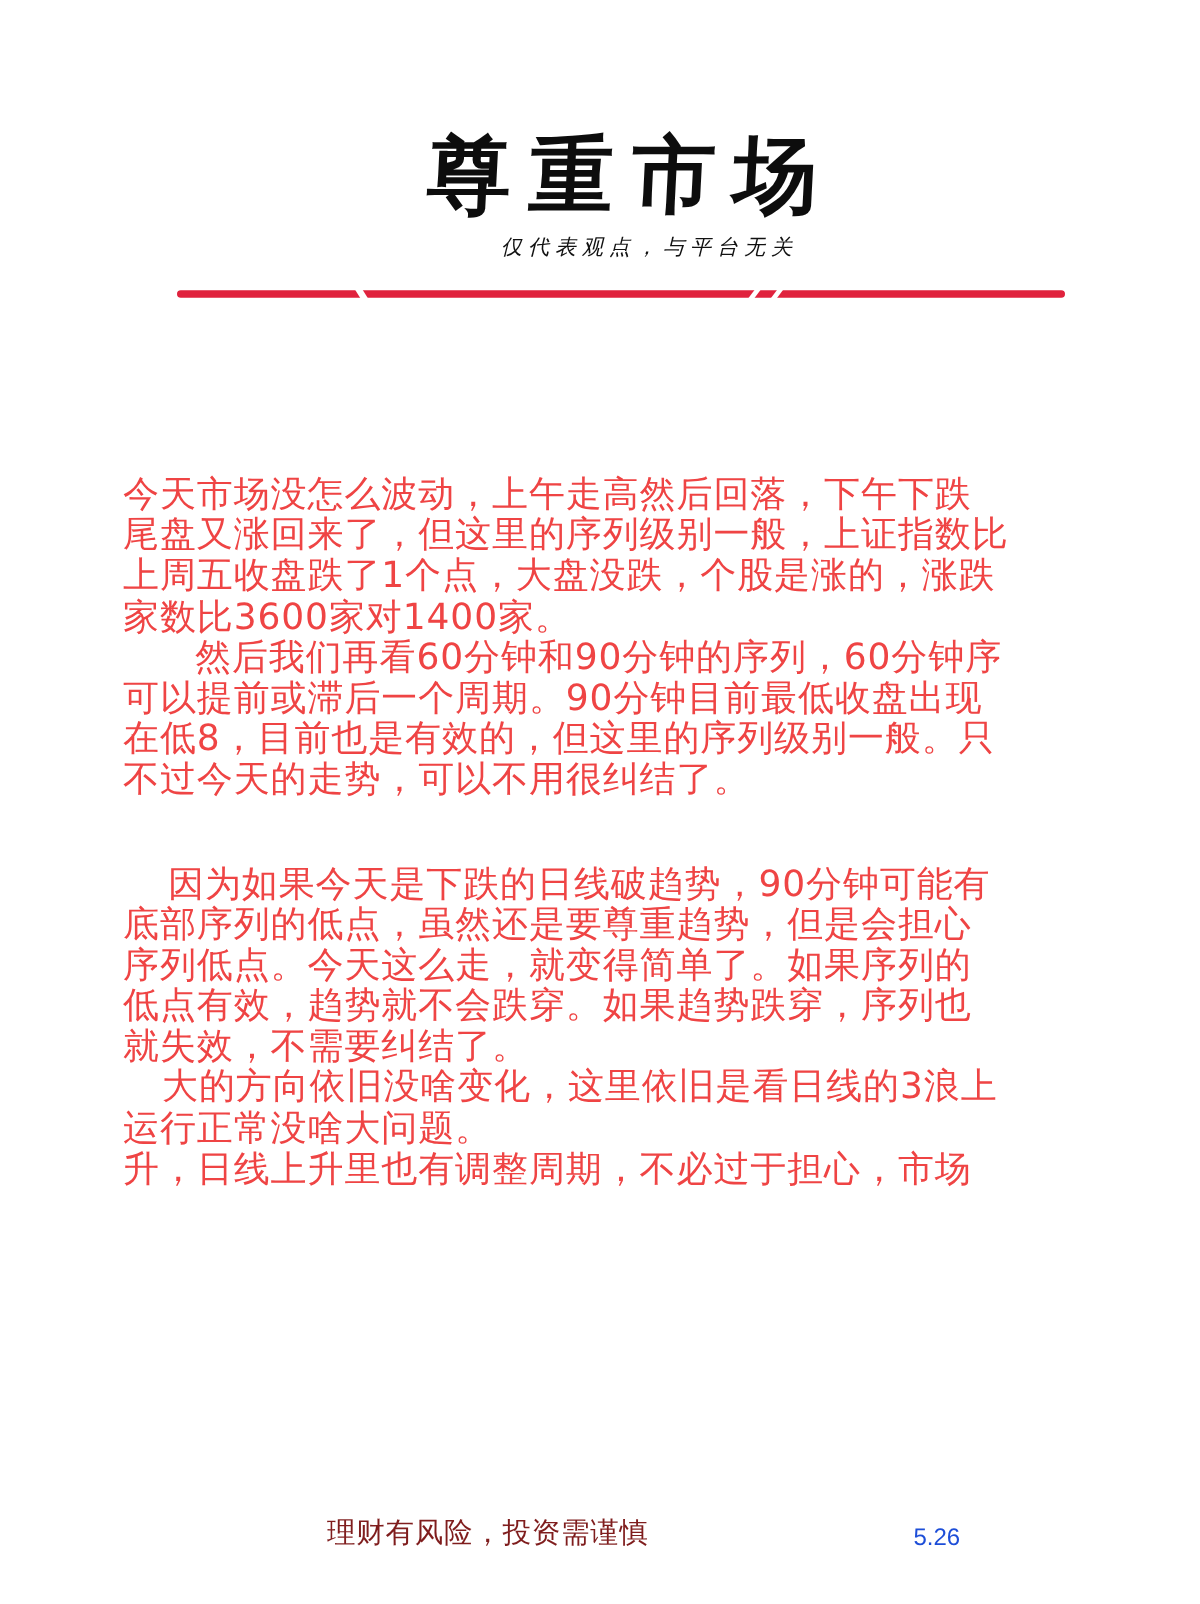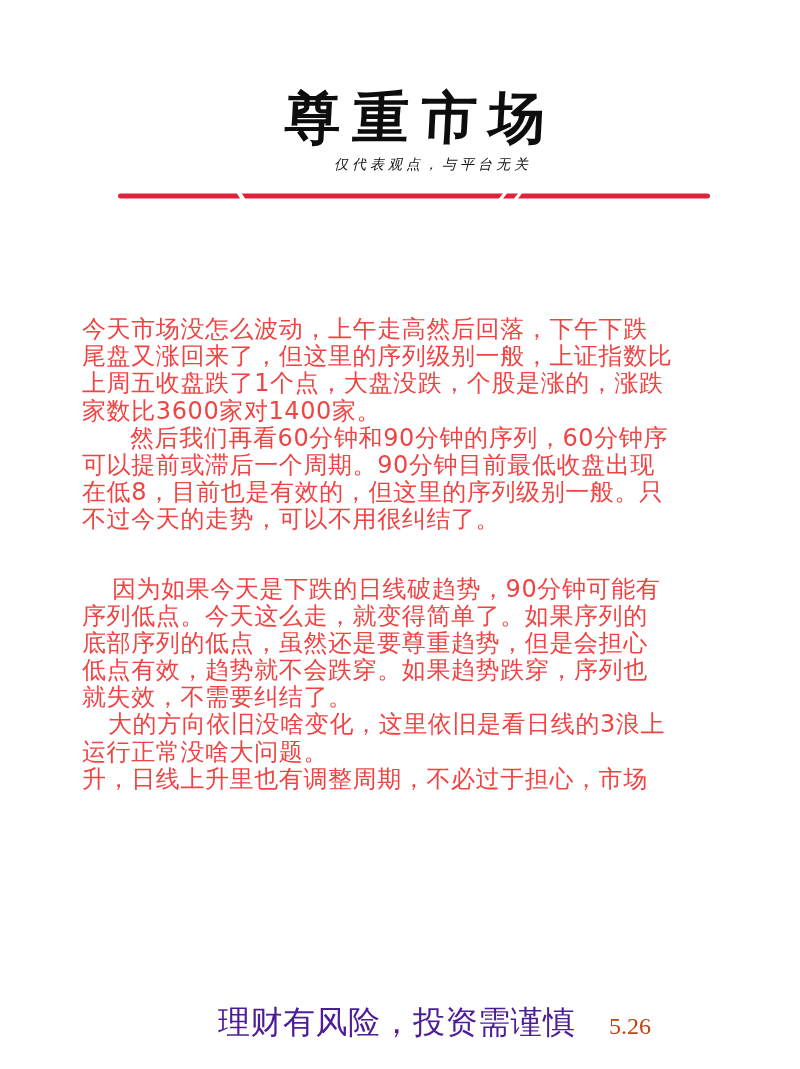--- a/index.html
+++ b/index.html
@@ -70,34 +70,34 @@
       position: absolute;
       top: 1004px;
       left: 0;
       width: 800px;
       height: 40px;
     }
     .footer-disclaimer {
       position: absolute;
       left: 218px;
       top: 0;
-      font-size: 32px;
+      font-size: 19px;
       line-height: 36px;
-      color: #4c1d95;
+      color: #7f1d1d;
       white-space: nowrap;
       letter-spacing: 0.5px;
     }
     .footer-date {
       position: absolute;
       left: 609px;
       top: 4px;
-      font-family: Liberation Serif, serif;
-      font-size: 24px;
+      font-family: Liberation Sans, sans-serif;
+      font-size: 16px;
       line-height: 36px;
-      color: #c2410c;
+      color: #1d4ed8;
       white-space: nowrap;
     }
   </style>
 </head>
 <body>
 
 <div class="header-title">尊重市场</div>
 <div class="header-subtitle">仅代表观点，与平台无关</div>
 
 <div class="divider">
@@ -113,22 +113,22 @@
 <div class="body-text">
   <div class="line">今天市场没怎么波动，上午走高然后回落，下午下跌</div>
   <div class="line">尾盘又涨回来了，但这里的序列级别一般，上证指数比</div>
   <div class="line">上周五收盘跌了1个点，大盘没跌，个股是涨的，涨跌</div>
   <div class="line">家数比3600家对1400家。</div>
   <div class="line indent-a">然后我们再看60分钟和90分钟的序列，60分钟序</div>
   <div class="line">可以提前或滞后一个周期。90分钟目前最低收盘出现</div>
   <div class="line">在低8，目前也是有效的，但这里的序列级别一般。只</div>
   <div class="line">不过今天的走势，可以不用很纠结了。</div>
   <div class="line indent-b">因为如果今天是下跌的日线破趋势，90分钟可能有</div>
+  <div class="line">底部序列的低点，虽然还是要尊重趋势，但是会担心</div>
   <div class="line">序列低点。今天这么走，就变得简单了。如果序列的</div>
-  <div class="line">底部序列的低点，虽然还是要尊重趋势，但是会担心</div>
   <div class="line">低点有效，趋势就不会跌穿。如果趋势跌穿，序列也</div>
   <div class="line">就失效，不需要纠结了。</div>
   <div class="line indent-c">大的方向依旧没啥变化，这里依旧是看日线的3浪上</div>
   <div class="line">运行正常没啥大问题。</div>
   <div class="line">升，日线上升里也有调整周期，不必过于担心，市场</div>
 </div>
 
 <div class="footer">
   <div class="footer-disclaimer">理财有风险，投资需谨慎</div>
   <div class="footer-date">5.26</div>

